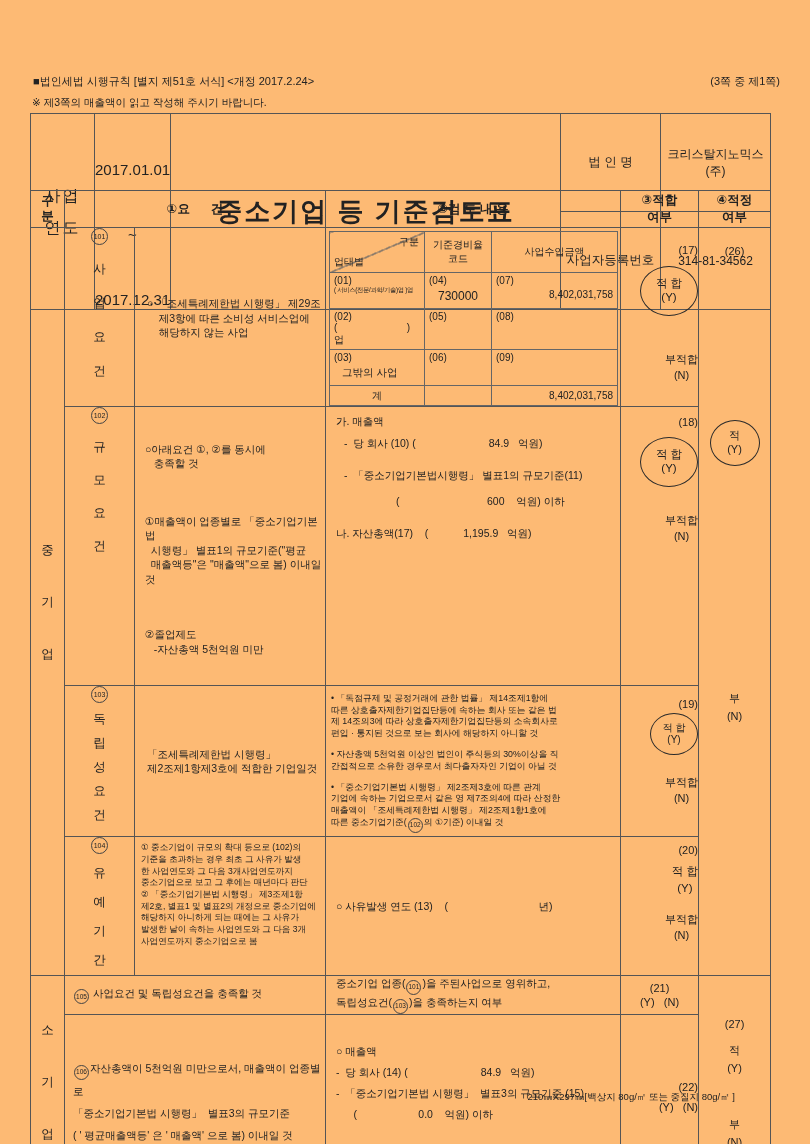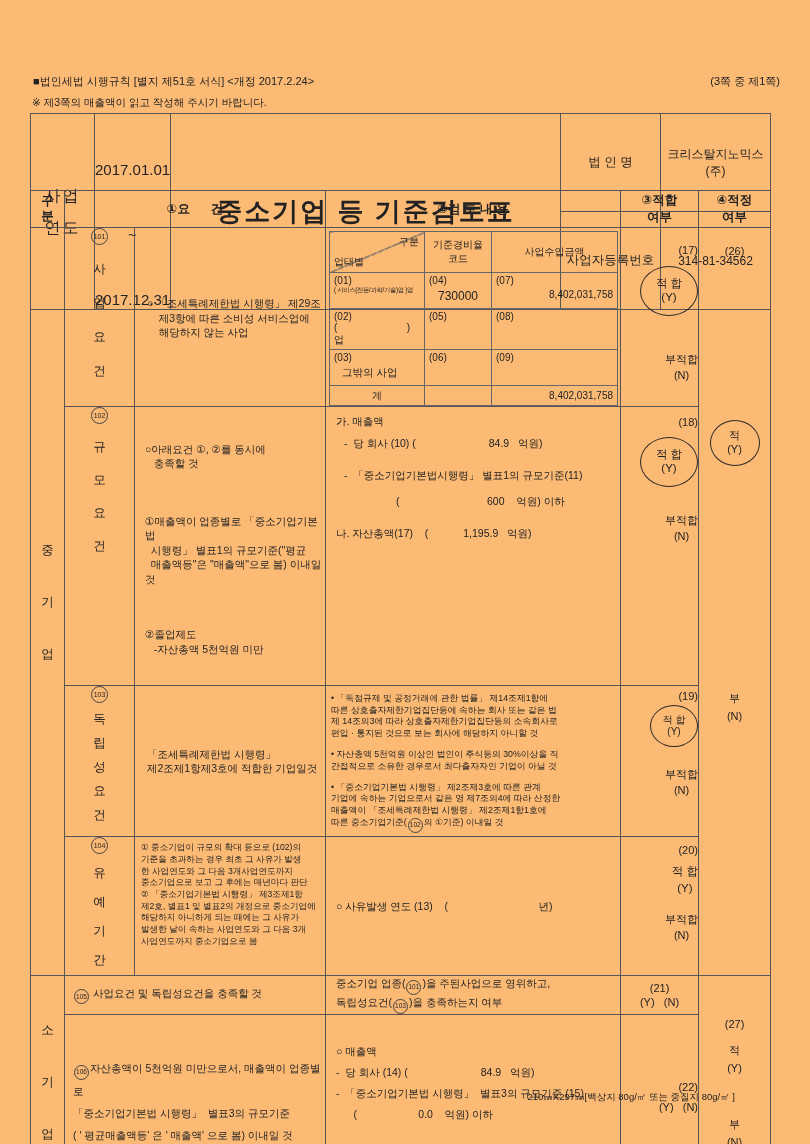--- a/index.html
+++ b/index.html
@@ -285,21 +285,21 @@
           <div class="pw" style="margin-top:9px">• 자산총액 5천억원 이상인 법인이 주식등의 30%이상을 직
 간접적으로 소유한 경우로서 최다출자자인 기업이 아닐 것</div>
           <div class="pw" style="margin-top:9px"><span>• 「중소기업기본법 시행령」 제2조제3호에 따른 관계
 기업에 속하는 기업으로서 같은 영 제7조의4에 따라 산정한
 매출액이 「조세특례제한법 시행령」 제2조제1항1호에
 따른 중소기업기준(</span><span class="circ inline">102</span><span>의 ①기준) 이내일 것</span></div>
         </div>
       </td>
       <td class="fit-cell">
         <div class="fit-inner">
-          <div class="fit-num" style="margin-top:4px">(19)</div>
+          <div class="fit-num" style="margin-top:12px">(19)</div>
           <div class="oval sm" style="margin-top:3px">적 합
 (Y)</div>
           <div class="fail" style="margin-top:20px">부적합
 (N)</div>
         </div>
       </td>
     </tr>
 
     <tr>
       <td class="sec-cell h4">

